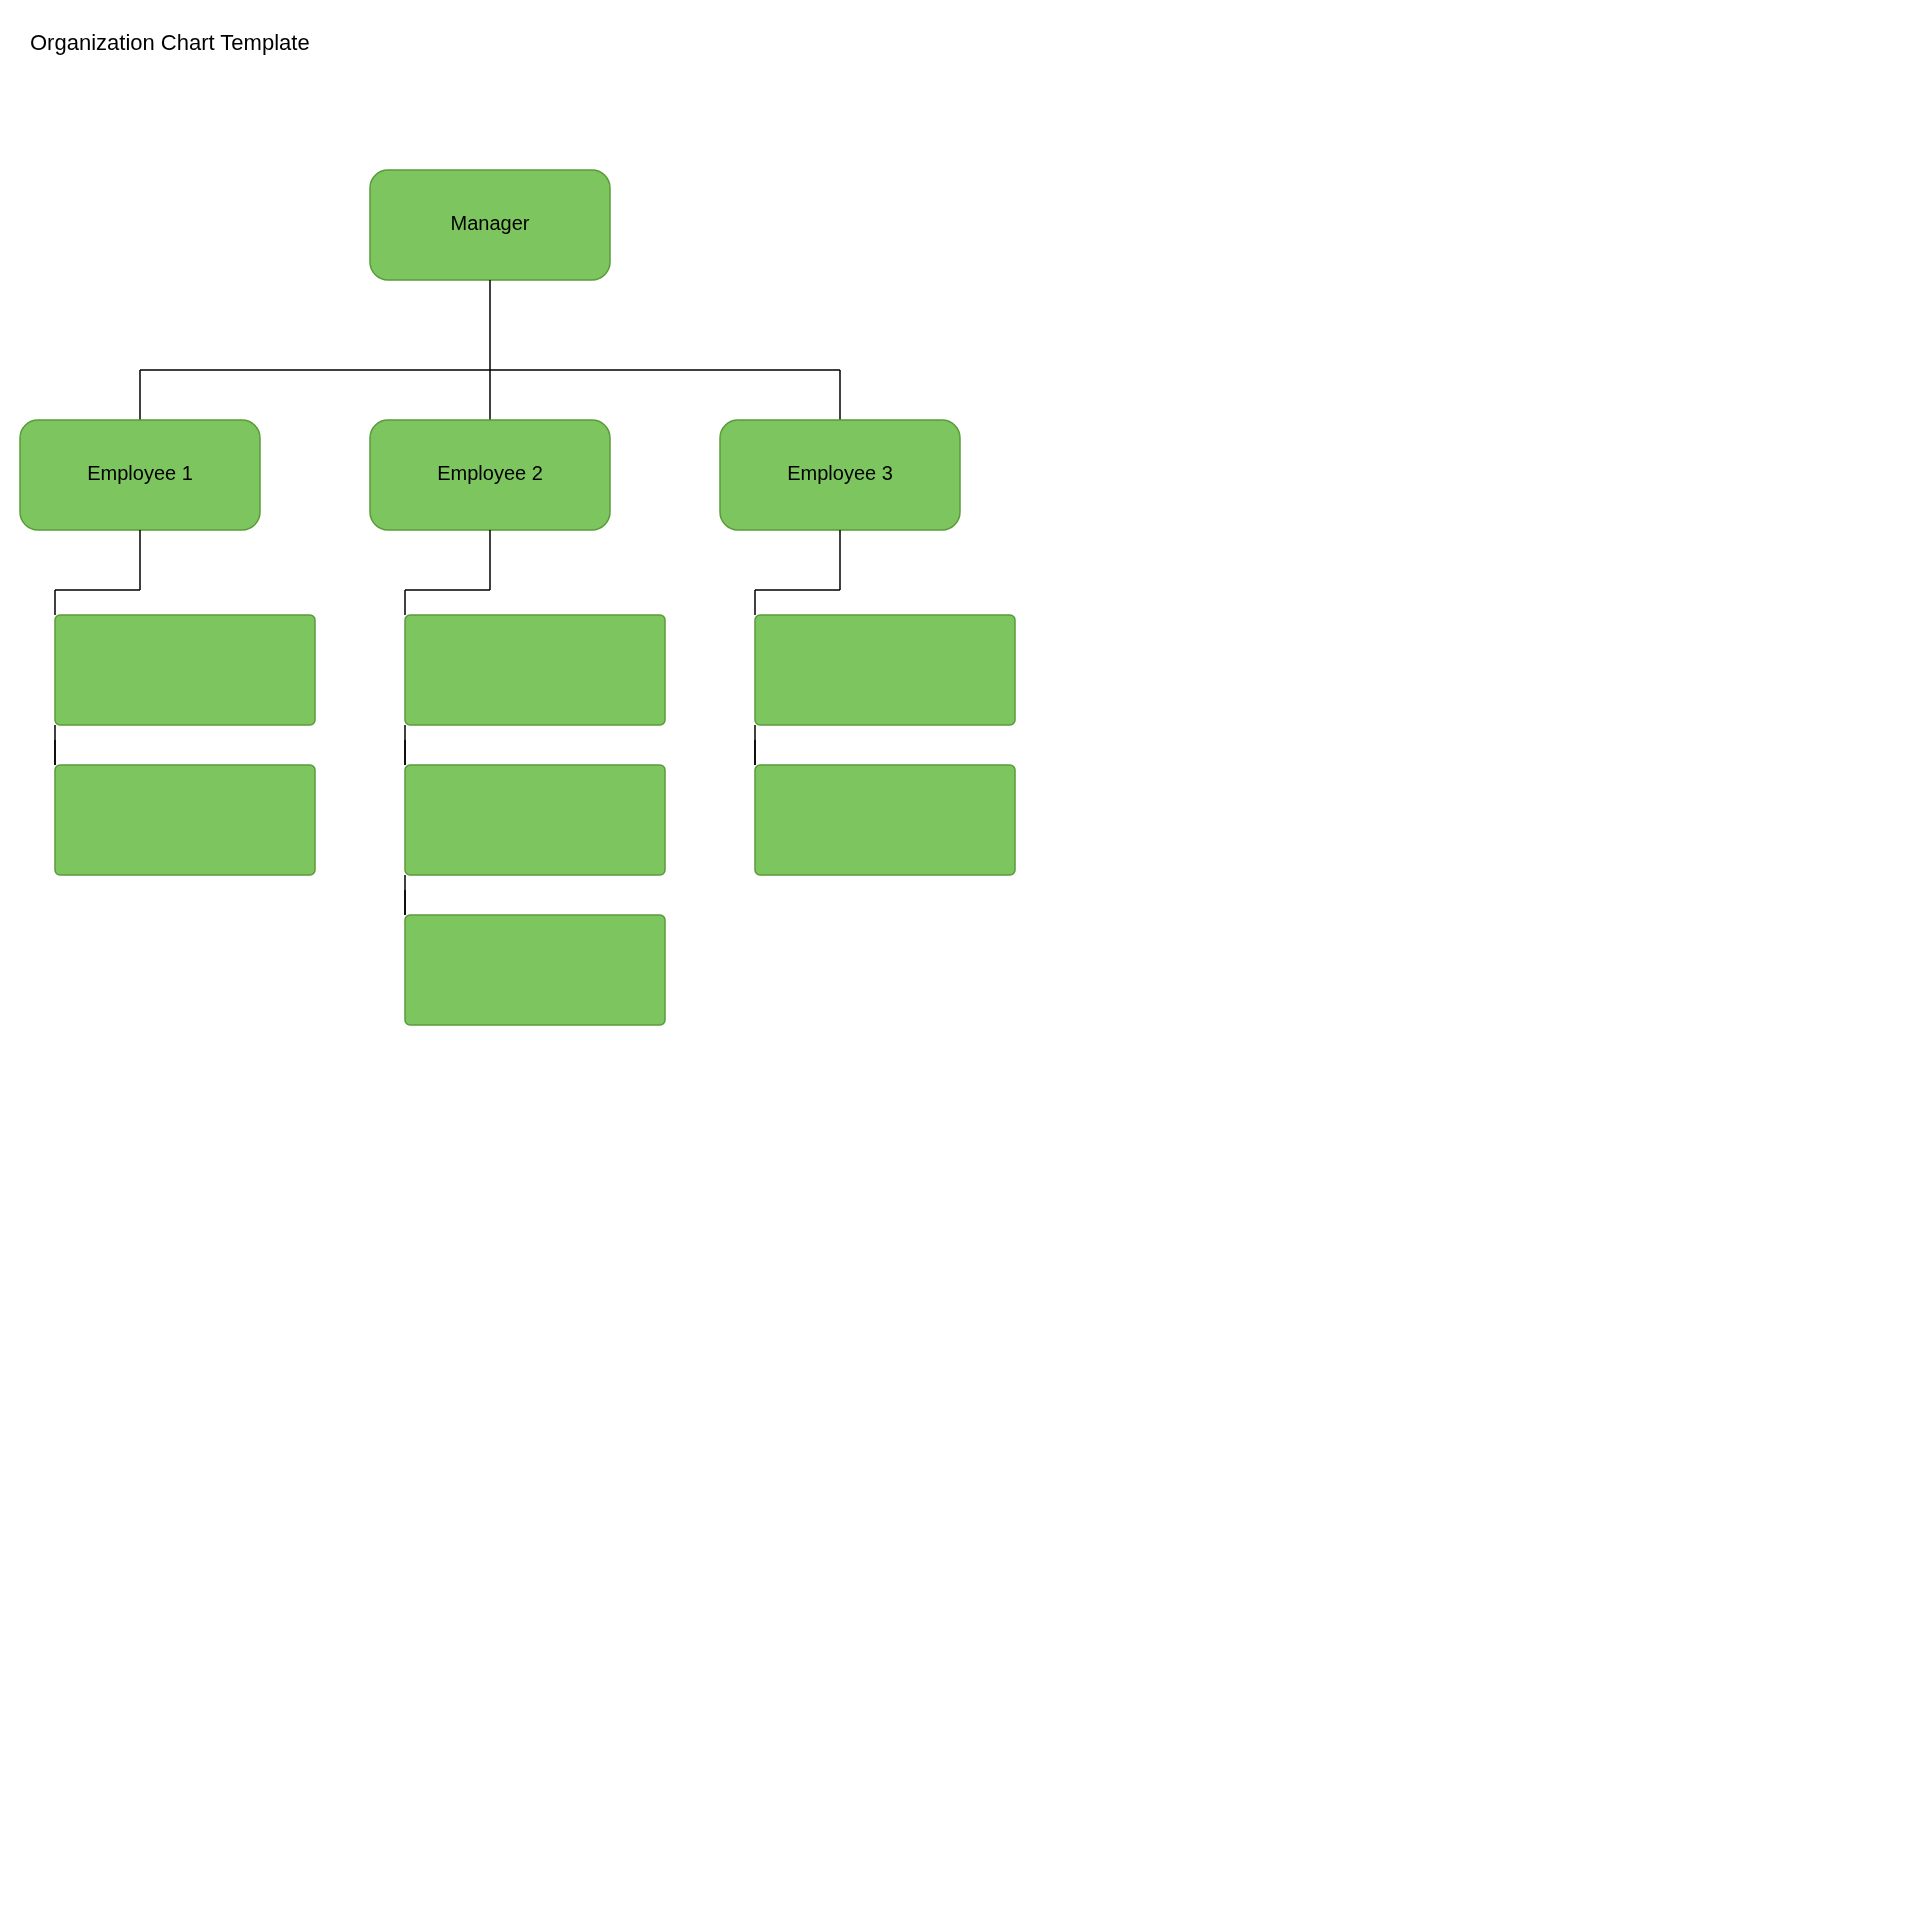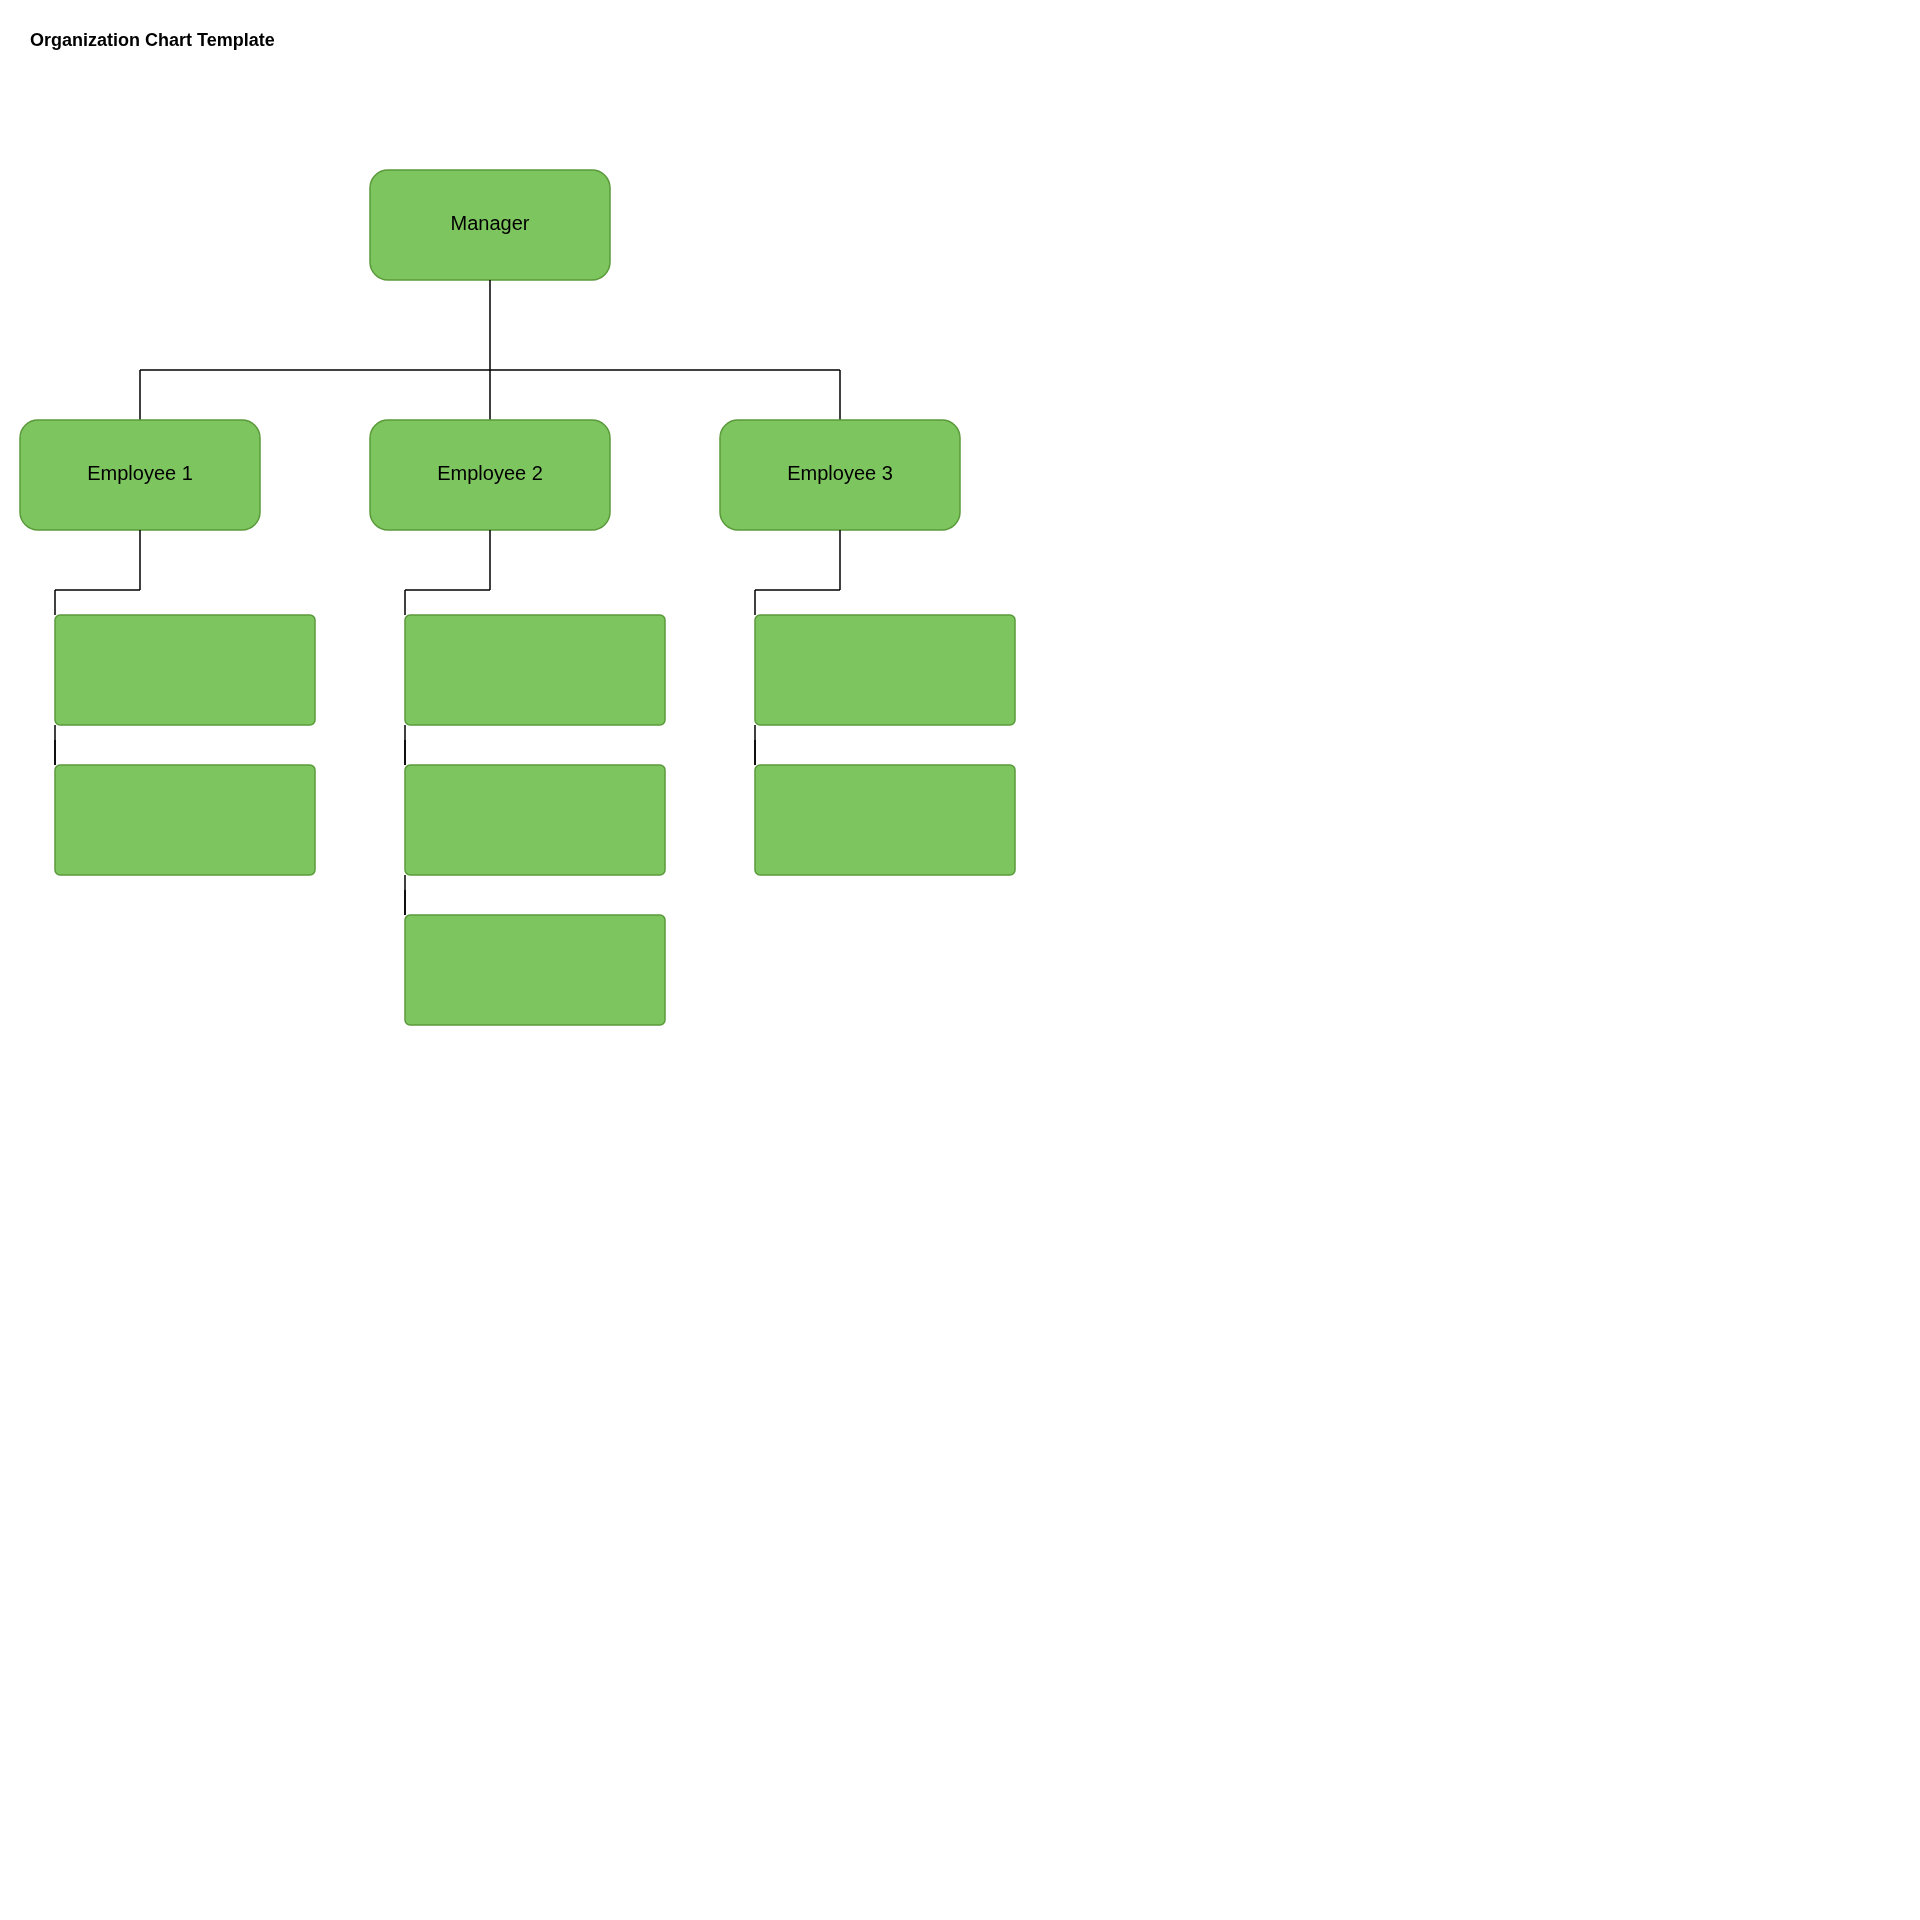--- a/index.html
+++ b/index.html
@@ -14,22 +14,22 @@
       width: 1080px;
       height: 1080px;
       position: relative;
       overflow: hidden;
     }
 
     .page-title {
       position: absolute;
       top: 30px;
       left: 30px;
-      font-size: 18px;
-      font-weight: bold;
+      font-size: 22px;
+      font-weight: normal;
       color: #000;
     }
 
     .chart-container {
       position: absolute;
       top: 80px;
       left: 0;
       right: 0;
       bottom: 0;
     }

